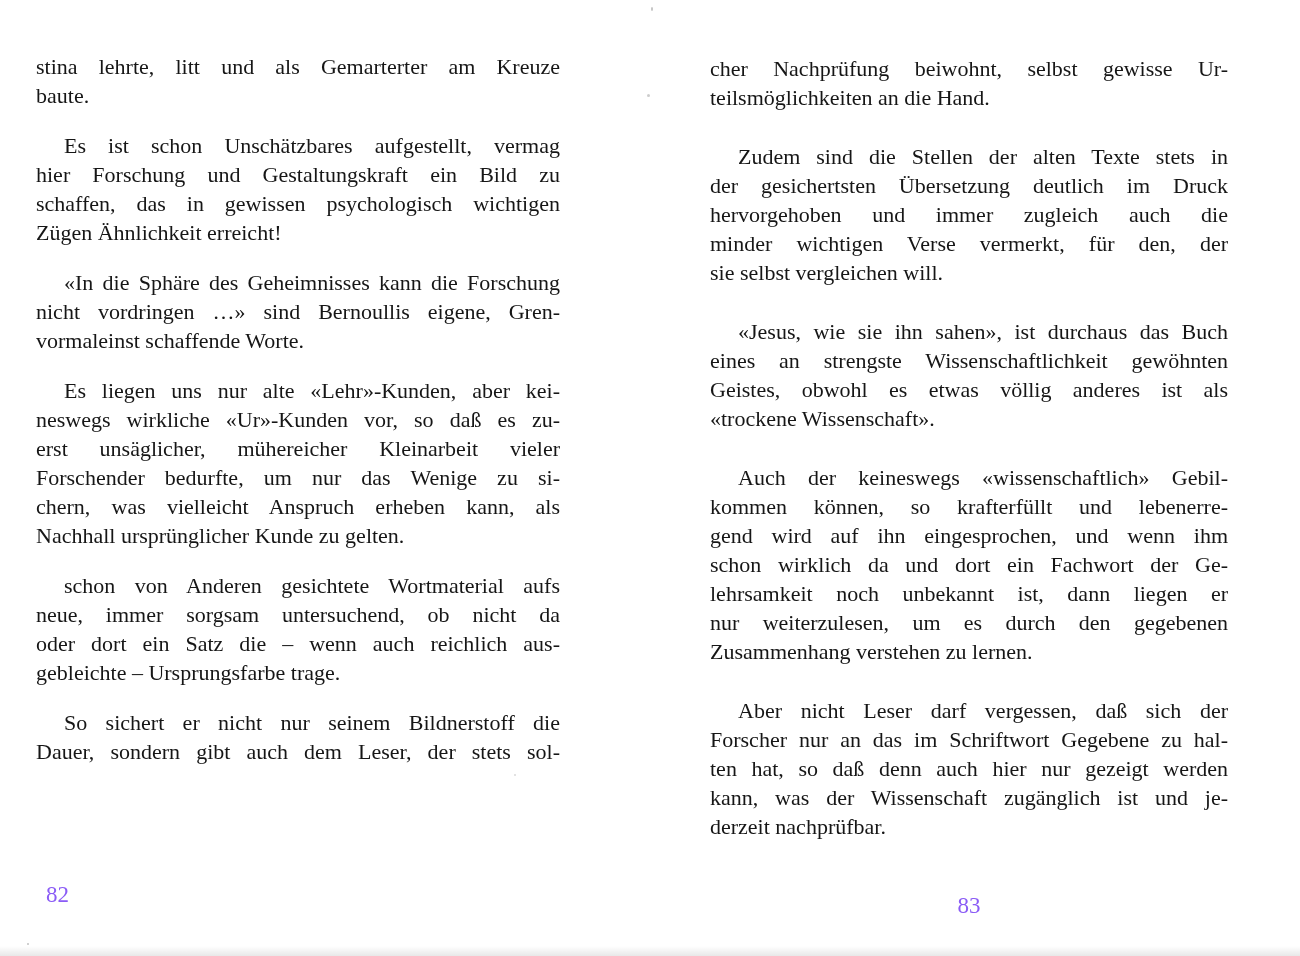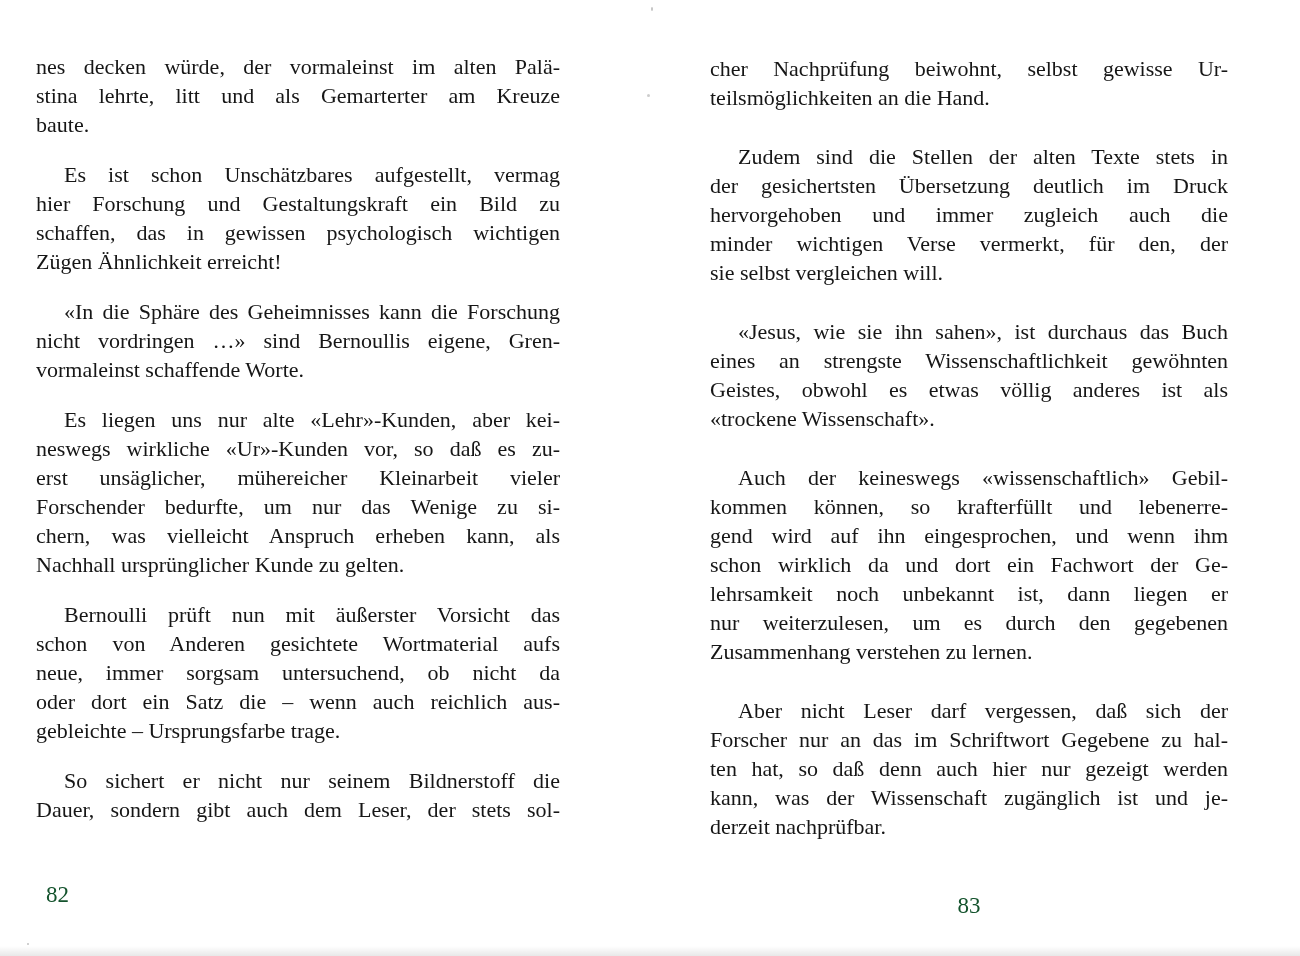--- a/index.html
+++ b/index.html
@@ -26,21 +26,21 @@
     text-justify: inter-word;
     hyphens: none;
   }
   .line.short { text-align-last: left; }
   .para.indent .line:first-child { text-indent: 28px; }
   .it { }
   .pagenum {
     position: absolute;
     font-size: 23px;
     line-height: 26px;
-    color: #14532d;
+    color: #8b5cf6;
   }
   #pn-left  { left: 46px;  top: 882px; }
   #pn-right { left: 710px; width: 518px; text-align: center; top: 893px; }
   .scan-edge {
     position: absolute;
     left: 0; right: 0; bottom: 0;
     height: 10px;
     background: linear-gradient(to bottom, rgba(0,0,0,0), rgba(0,0,0,0.09));
   }
   .speck {
@@ -54,21 +54,20 @@
   .speck.s4 { left: 514px; top: 774px; width: 2px; height: 2px; opacity: .35; }
 </style>
 </head>
 <body>
 
 <div class="book-spread">
 
   <div class="col col-left">
     <div>
         <div class="para">
-          <div class="line"><span>nes decken würde, der vormaleinst im alten Palä-</span></div>
           <div class="line"><span>stina lehrte, litt und als Gemarterter am Kreuze</span></div>
           <div class="line short"><span>baute.</span></div>
         </div>
         <div class="para indent">
           <div class="line"><span>Es ist schon </span><span class="it">Unschätzbares</span><span> aufgestellt, vermag</span></div>
           <div class="line"><span>hier Forschung und Gestaltungskraft ein Bild zu</span></div>
           <div class="line"><span>schaffen, das in gewissen psychologisch wichtigen</span></div>
           <div class="line short"><span>Zügen </span><span class="it">Ähnlichkeit</span><span> erreicht!</span></div>
         </div>
         <div class="para indent">
@@ -78,21 +77,20 @@
         </div>
         <div class="para indent">
           <div class="line"><span>Es liegen uns nur alte «</span><span class="it">Lehr</span><span>»-Kunden, aber kei-</span></div>
           <div class="line"><span>neswegs wirkliche «Ur»-Kunden vor, so daß es zu-</span></div>
           <div class="line"><span>erst unsäglicher, mühereicher Kleinarbeit vieler</span></div>
           <div class="line"><span>Forschender bedurfte, um nur das Wenige zu si-</span></div>
           <div class="line"><span>chern, was vielleicht Anspruch erheben kann, als</span></div>
           <div class="line short"><span>Nachhall </span><span class="it">ursprünglicher</span><span> Kunde zu gelten.</span></div>
         </div>
         <div class="para indent">
-          <div class="line"><span>Bernoulli prüft nun mit äußerster Vorsicht das</span></div>
           <div class="line"><span>schon von Anderen gesichtete Wortmaterial aufs</span></div>
           <div class="line"><span>neue, immer sorgsam untersuchend, ob nicht da</span></div>
           <div class="line"><span>oder dort ein Satz die – wenn auch reichlich aus-</span></div>
           <div class="line short"><span>gebleichte – </span><span class="it">Ursprungsfarbe</span><span> trage.</span></div>
         </div>
         <div class="para indent">
           <div class="line"><span>So sichert er nicht nur seinem Bildnerstoff die</span></div>
           <div class="line"><span>Dauer, sondern gibt auch dem Leser, der stets sol-</span></div>
         </div>
       </div>

